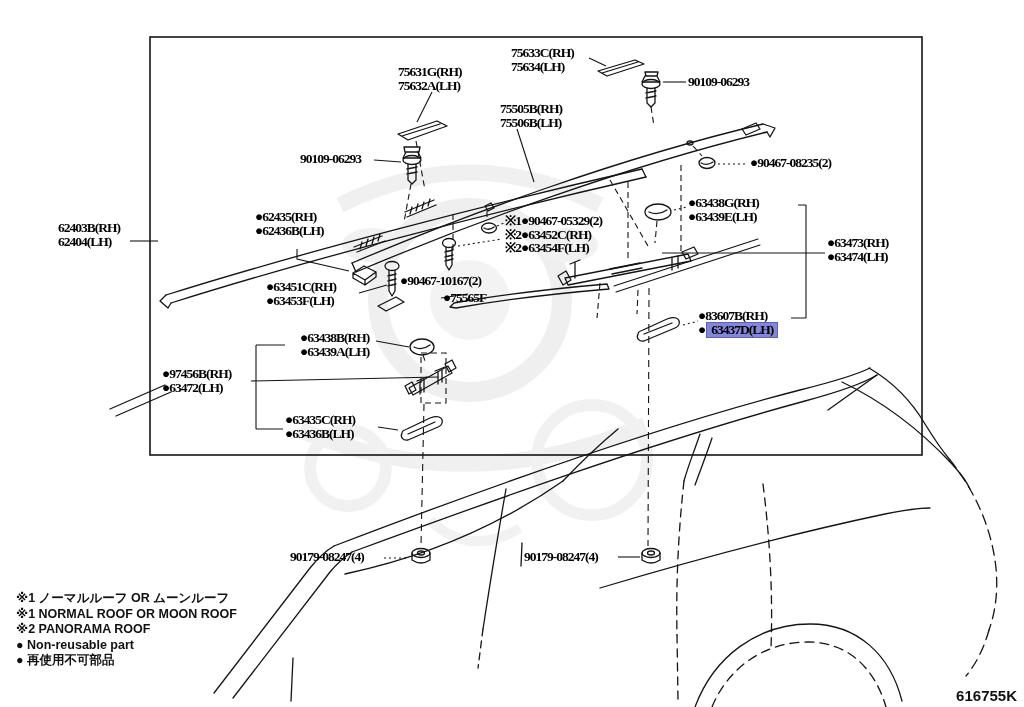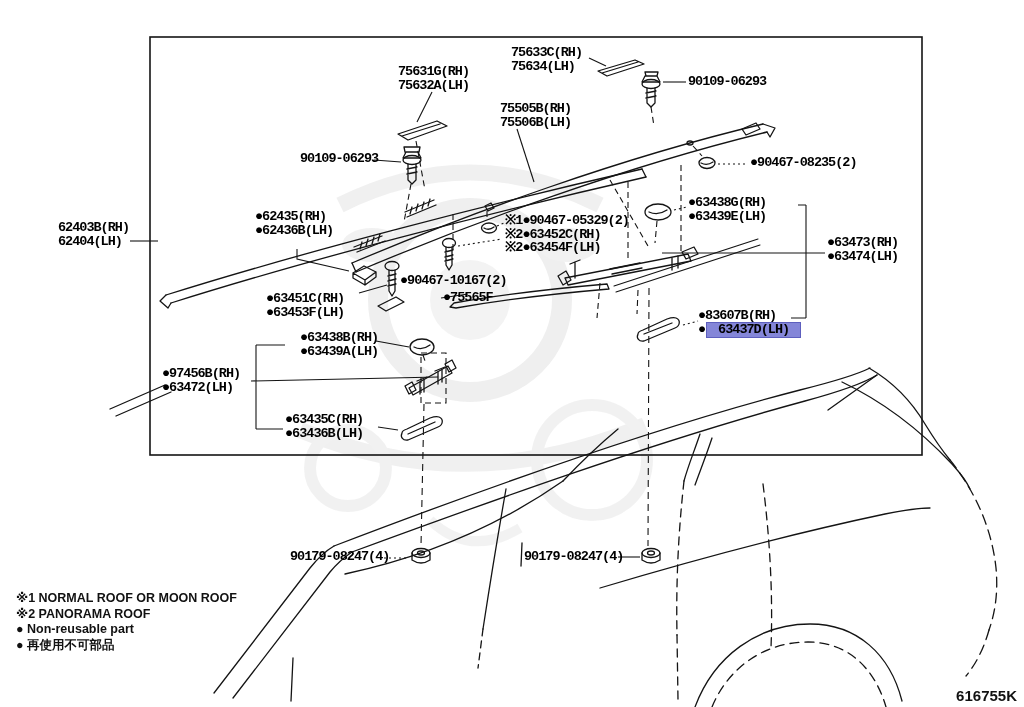--- a/index.html
+++ b/index.html
@@ -1,23 +1,23 @@
 <!DOCTYPE html>
 <html><head>
 <meta charset="utf-8">
 <style>
   html,body{margin:0;padding:0;background:#fff;}
   .stage{position:relative;width:1024px;height:707px;background:#fff;overflow:hidden;
          font-family:"Liberation Sans","DejaVu Sans",sans-serif;}
   svg.canvas{position:absolute;left:0;top:0;}
-  .lbl{position:absolute;font-family:Liberation Mono, monospace;
+  .lbl{position:absolute;font-family:Liberation Serif, serif;
        font-weight:bold;font-size:13.5px;line-height:13.5px;letter-spacing:-1px;
        color:#000;white-space:nowrap;}
   .lbl div{height:13.5px;}
-  .hl{background:#8486d8;border:1.5px solid #5d5fbe;padding:0 11px;margin-left:1px;}
+  .hl{background:#8486d8;border:1.5px solid #5d5fbe;padding:0 4px;margin-left:1px;}
   .legend{position:absolute;left:16px;top:591px;font-family:"Liberation Sans","DejaVu Sans",sans-serif;
           font-weight:bold;font-size:12.5px;line-height:15.5px;color:#111;white-space:nowrap;}
   .code{position:absolute;right:7px;bottom:3px;font-family:"Liberation Sans","DejaVu Sans",sans-serif;
         font-weight:bold;font-size:15px;color:#111;}
 </style>
 </head>
 <body>
 
 <div class="stage">
 
@@ -255,21 +255,21 @@
   <div class="lbl" style="left:688px;top:196px">
     <div>●63438G(RH)</div>
     <div>●63439E(LH)</div>
   </div>
 
   <div class="lbl" style="left:827px;top:236px">
     <div>●63473(RH)</div>
     <div>●63474(LH)</div>
   </div>
 
-  <div class="lbl" style="left:266px;top:292px">
+  <div class="lbl" style="left:266px;top:280px">
     <div>●63451C(RH)</div>
     <div>●63453F(LH)</div>
   </div>
 
   <div class="lbl" style="left:400px;top:274px">
     <div>●90467-10167(2)</div>
   </div>
 
   <div class="lbl" style="left:443px;top:291px">
     <div>●75565F</div>
@@ -301,20 +301,21 @@
 
   <div class="lbl" style="left:290px;top:550px">
     <div>90179-08247(4)</div>
   </div>
 
   <div class="lbl" style="left:524px;top:550px">
     <div>90179-08247(4)</div>
   </div>
 
   <div class="legend">
+    <div>※1 ノーマルルーフ  OR  ムーンルーフ</div>
     <div>※1 NORMAL ROOF OR MOON ROOF</div>
     <div>※2 PANORAMA ROOF</div>
     <div>● Non-reusable part</div>
     <div>● 再使用不可部品</div>
   </div>
 
   <div class="code">616755K</div>
 
 </div>
 

